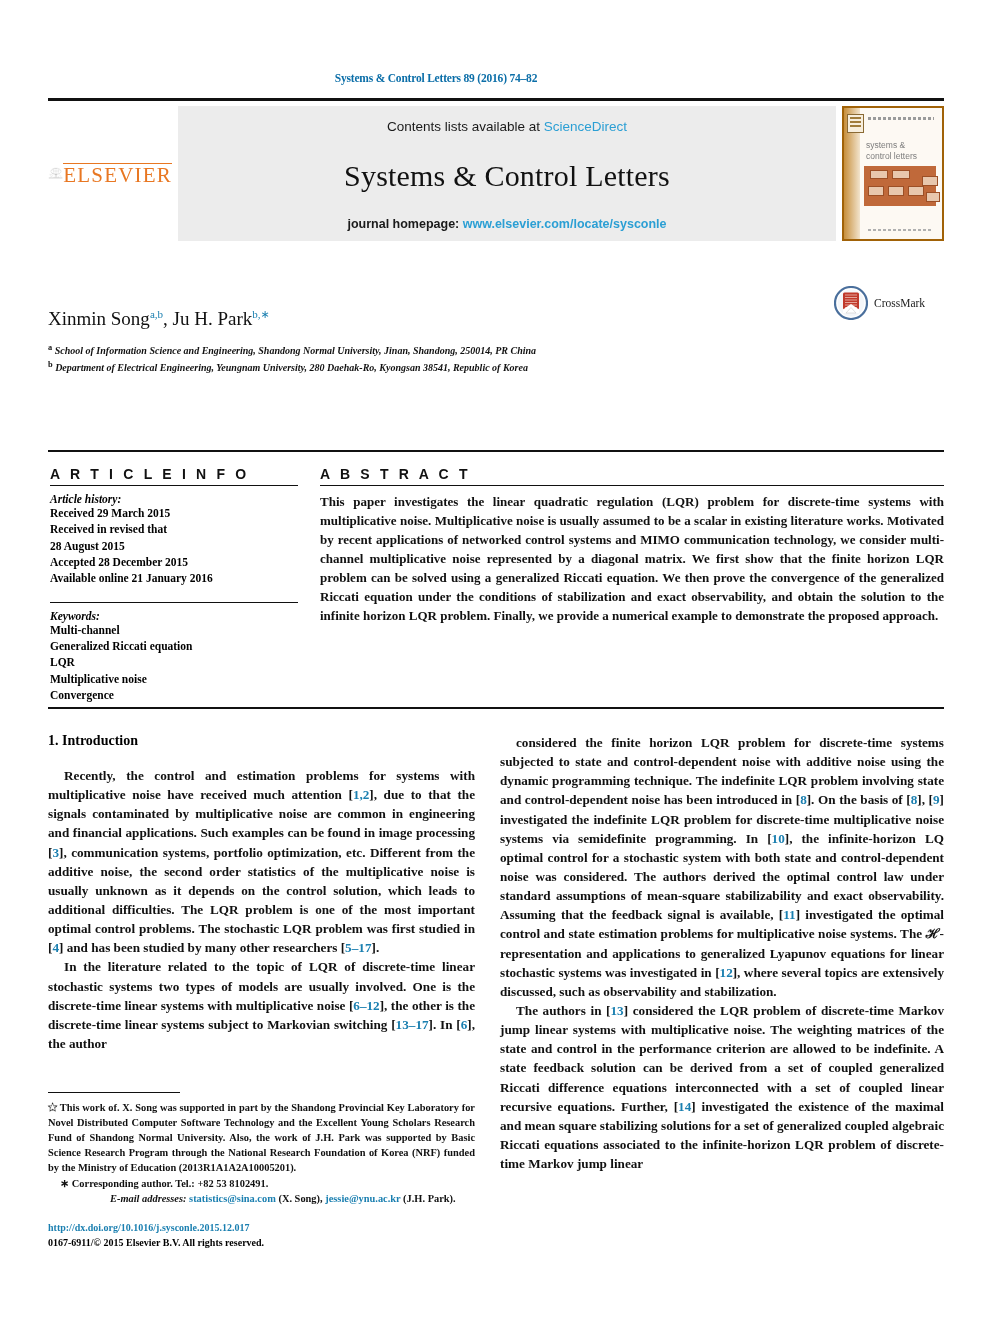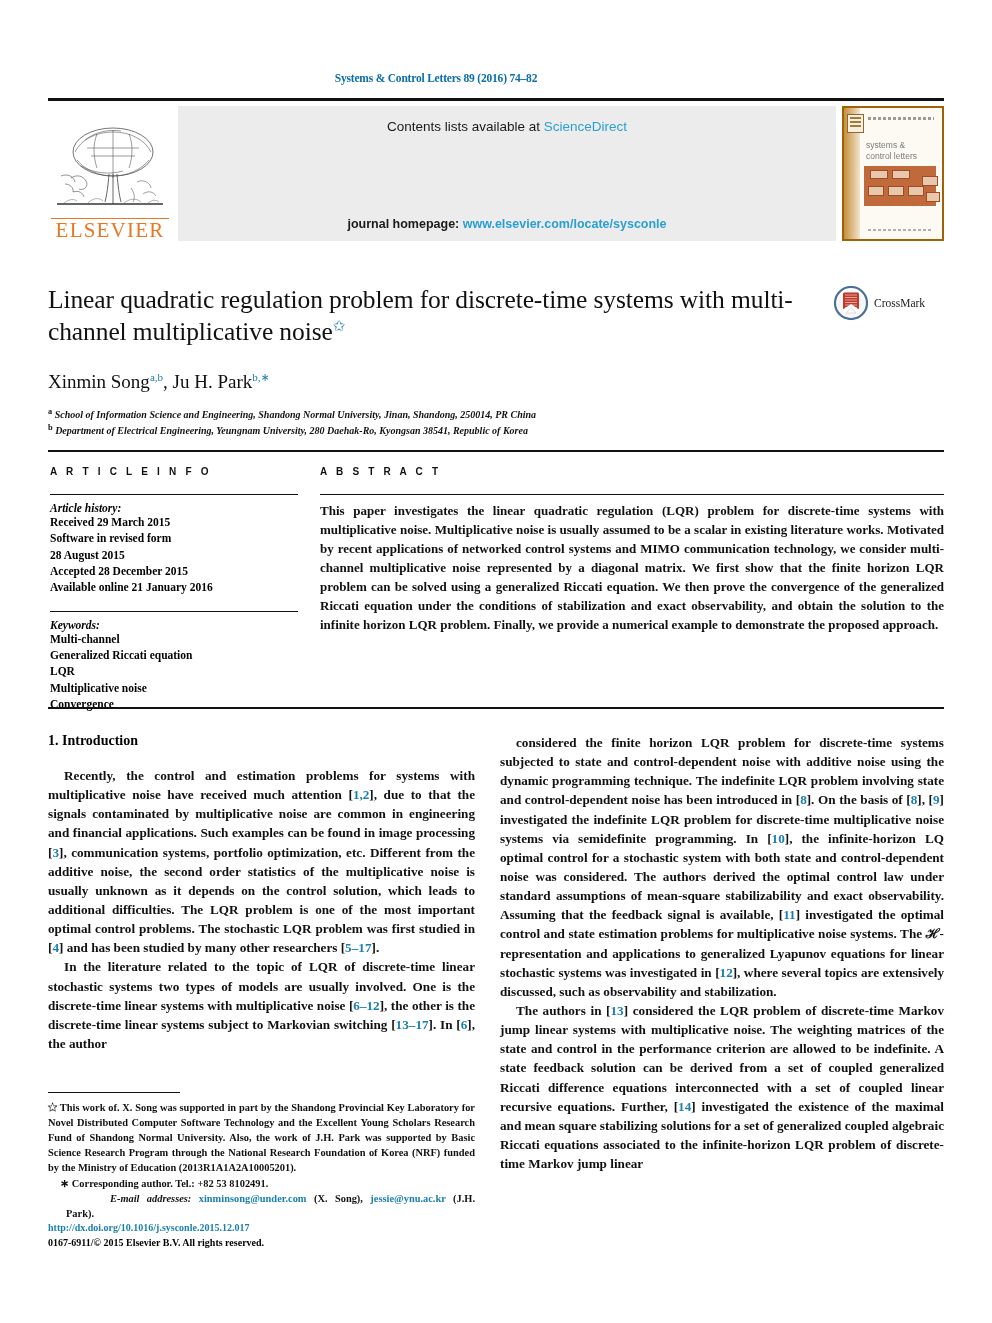--- a/index.html
+++ b/index.html
@@ -46,21 +46,21 @@
     padding-top: 5px;
     display: flex;
     align-items: stretch;
     height: 135px;
   }
   .elsevier-logo {
     width: 124px;
     flex: 0 0 124px;
     position: relative;
     display: flex;
-    flex-direction: column;
+    flex-direction: row;
     justify-content: flex-end;
     align-items: center;
   }
   .tree-svg { display:block; }
   .elsevier-word {
     font-family: "Liberation Serif", serif;
     font-size: 21px;
     letter-spacing: 1.2px;
     color: #E87722;
     line-height: 1;
@@ -199,24 +199,24 @@
   }
   .abs-col {
     position: absolute;
     top: 466px;
     left: 320px;
     width: 624px;
   }
   .sec-head {
     font-family: "Liberation Sans", sans-serif;
     font-weight: bold;
-    font-size: 10px;
+    font-size: 14px;
     letter-spacing: 3.2px;
     color: #111;
-    margin-bottom: 17px;
+    margin-bottom: 3px;
   }
   .thin-rule {
     border-top: 1.3px solid #111;
     margin-bottom: 7px;
   }
   .hist-title, .kw-title {
     font-family: "Liberation Serif", serif;
     font-style: italic;
     font-weight: bold;
     font-size: 11.5px;
@@ -363,20 +363,21 @@
           </g>
         </g>
       </svg>
       <div class="elsevier-word">ELSEVIER</div>
     </div>
 
     <div class="masthead-center">
       <div class="contents-line">
         <span>Contents lists available at </span><span class="sd">ScienceDirect</span>
       </div>
+      <div class="journal-title">Systems &amp; Control Letters</div>
       <div class="homepage-line">
         <span>journal homepage: </span><span class="url">www.elsevier.com/locate/sysconle</span>
       </div>
     </div>
 
     <div class="cover-thumb">
       <div class="cover-left-bar"></div>
       <div class="cover-body"></div>
       <div class="cover-badge">
           <i></i>
@@ -393,24 +394,20 @@
         <div class="bx" style="left:4px;top:20px;width:14px;height:8px;"></div>
         <div class="bx" style="left:24px;top:20px;width:14px;height:8px;"></div>
         <div class="bx" style="left:44px;top:20px;width:14px;height:8px;"></div>
         <div class="bx" style="left:62px;top:26px;width:12px;height:8px;"></div>
       </div>
       <div class="cover-bottomline"></div>
     </div>
   </div>
 
   <div class="title-block">
-    <h1 class="paper-title">
-      <span>Linear quadratic regulation problem for discrete-time systems with</span>
-      <span>multi-channel multiplicative noise</span><sup class="title-star">✩</sup>
-    </h1>
 
     <div class="crossmark">
       <svg width="34" height="34" viewBox="0 0 34 34">
         <circle cx="17" cy="17" r="16" fill="#ffffff" stroke="#4a6f9c" stroke-width="2.2"></circle>
         <circle cx="17" cy="17" r="13.4" fill="#f4f6f9"></circle>
         <rect x="9" y="6.5" width="16" height="17" rx="1.5" fill="#c0392b"></rect>
         <g stroke="#e8b0a6" stroke-width="0.9">
           <path d="M11 9h12"></path>
             <path d="M11 11.5h12"></path>
             <path d="M11 14h12"></path>
@@ -435,21 +432,21 @@
   </div>
 
   <div class="rule-thick" id="rule-1"></div>
 
   <div class="info-col">
     <div class="sec-head">A R T I C L E    I N F O</div>
     <div class="thin-rule"></div>
     <div class="hist-title">Article history:</div>
     <div class="hist-list">
       <div>Received 29 March 2015</div>
-      <div>Software in revised form</div>
+      <div>Received in revised that</div>
       <div>28 August 2015</div>
       <div>Accepted 28 December 2015</div>
       <div>Available online 21 January 2016</div>
     </div>
     <div class="kw-block">
       <div class="thin-rule"></div>
       <div class="kw-title">Keywords:</div>
       <div class="kw-list">
         <div>Multi-channel</div>
         <div>Generalized Riccati equation</div>
@@ -488,21 +485,21 @@
     <div class="fn">
       <span class="star">✩</span>
       <span>This work of. X. Song was supported in part by the Shandong Provincial Key Laboratory for Novel Distributed Computer Software Technology and the Excellent Young Scholars Research Fund of Shandong Normal University. Also, the work of J.H. Park was supported by Basic Science Research Program through the National Research Foundation of Korea (NRF) funded by the Ministry of Education (2013R1A1A2A10005201).</span>
     </div>
     <div class="fn fn-indent">
       <span class="star">∗</span>
       <span>Corresponding author. Tel.: +82 53 8102491.</span>
     </div>
     <div class="fn fn-email">
       <i>E-mail addresses:</i>
-      <span class="link">xinminsong@under.com</span>
+      <span class="link">statistics@sina.com</span>
       <span>(X. Song),</span>
       <span class="link">jessie@ynu.ac.kr</span>
       <span>(J.H. Park).</span>
     </div>
   </div>
 
   <div class="doi-block">
     <div class="doi">http://dx.doi.org/10.1016/j.sysconle.2015.12.017</div>
     <div>0167-6911/© 2015 Elsevier B.V. All rights reserved.</div>
   </div>

